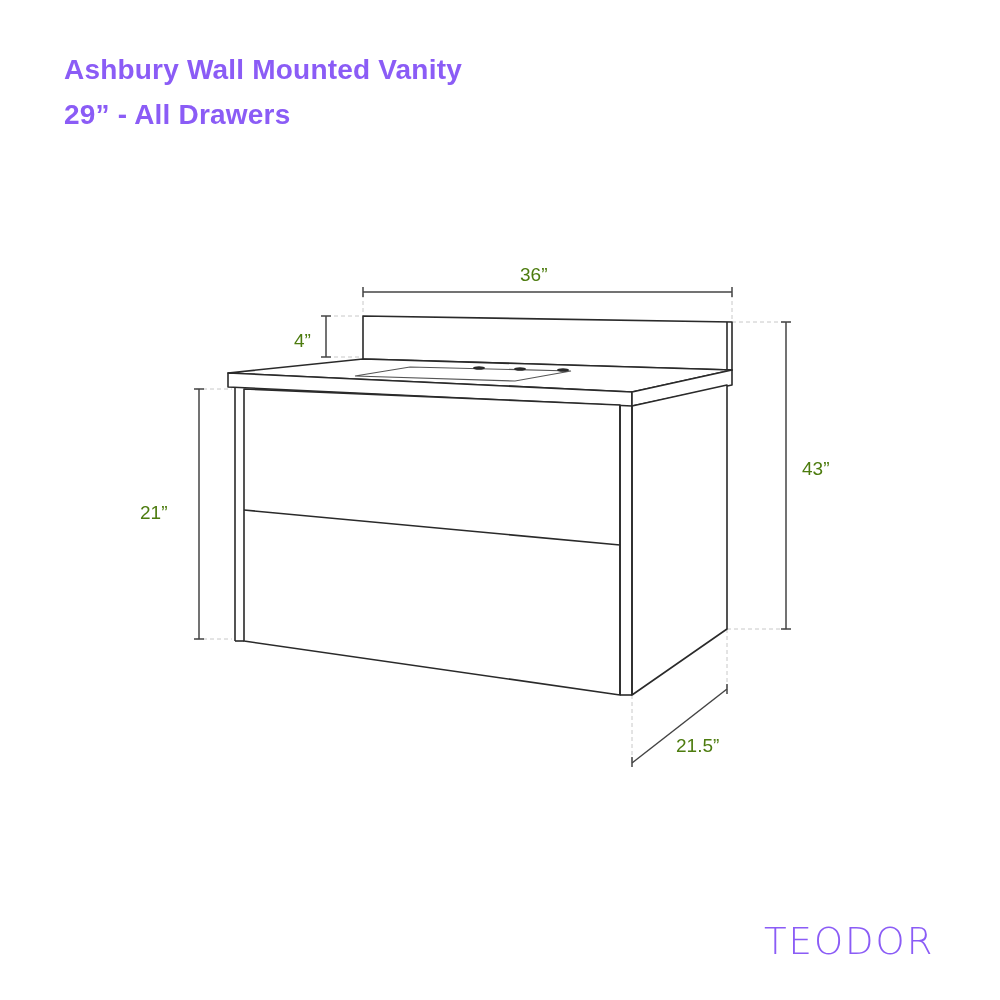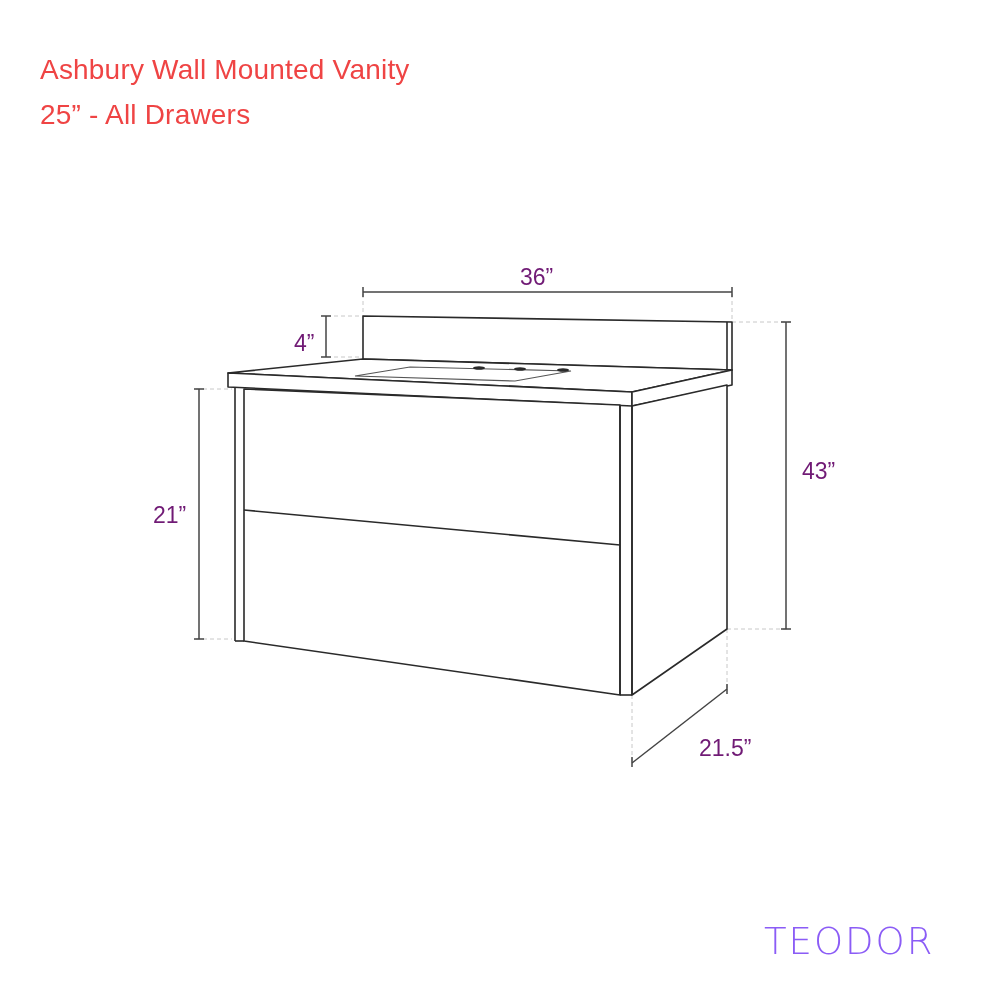--- a/index.html
+++ b/index.html
@@ -1,29 +1,29 @@
 <!DOCTYPE html>
 <html><head>
   <meta charset="utf-8">
   <style>
     html, body { margin: 0; padding: 0; background: #ffffff; }
     body { width: 1000px; height: 1000px; position: relative; overflow: hidden;
            font-family: "Liberation Sans", "DejaVu Sans", sans-serif; color: #1a1a1a; }
-    .title { position: absolute; left: 40px; font-size: 28px; font-weight: 400; letter-spacing: 0.2px; color: #ef4444; }
+    .title { position: absolute; left: 64px; font-size: 28px; font-weight: 700; letter-spacing: 0.2px; color: #8b5cf6; }
     .title.l1 { top: 54px; }
     .title.l2 { top: 99px; }
-    .dim-label { position: absolute; font-size: 23px; color: #701a75; white-space: nowrap; }
+    .dim-label { position: absolute; font-size: 19px; color: #4d7c0f; white-space: nowrap; }
     .brand { position: absolute; left: 764px; top: 920px; font-size: 37px; font-weight: 300; letter-spacing: 2px; color: #8b5cf6; font-family: "DejaVu Sans", sans-serif; }
     svg.drawing { position: absolute; left: 0; top: 0; }
   </style>
 </head>
 <body>
 
 <div class="title l1">Ashbury Wall Mounted Vanity</div>
-<div class="title l2">25” - All Drawers</div>
+<div class="title l2">29” - All Drawers</div>
 
 <svg class="drawing" width="1000" height="1000" viewBox="0 0 1000 1000">
 
   <g stroke="#c8c8c8" stroke-width="1" stroke-dasharray="4,3" fill="none">
     <line x1="363" y1="294" x2="363" y2="316"></line>
     <line x1="732" y1="294" x2="732" y2="321"></line>
     <line x1="334" y1="316" x2="363" y2="316"></line>
     <line x1="334" y1="357" x2="360" y2="357"></line>
     <line x1="732" y1="322" x2="790" y2="322"></line>
     <line x1="727" y1="629" x2="790" y2="629"></line>
@@ -86,17 +86,17 @@
     <line x1="781" y1="629" x2="791" y2="629"></line>
 
     <line x1="632" y1="763" x2="727" y2="689"></line>
     <line x1="632" y1="757" x2="632" y2="767"></line>
     <line x1="727" y1="684" x2="727" y2="694"></line>
   </g>
 </svg>
 
 <div class="dim-label" style="left:520px; top:264px;">36”</div>
 <div class="dim-label" style="left:294px; top:330px;">4”</div>
-<div class="dim-label" style="left:153px; top:502px;text-align:center;">21”</div>
+<div class="dim-label" style="left:140px; top:502px;text-align:center;">21”</div>
 <div class="dim-label" style="left:802px; top:458px;">43”</div>
-<div class="dim-label" style="left:699px; top:735px;">21.5”</div>
+<div class="dim-label" style="left:676px; top:735px;">21.5”</div>
 
 <div class="brand">TEODOR</div>
 
 </body></html>

